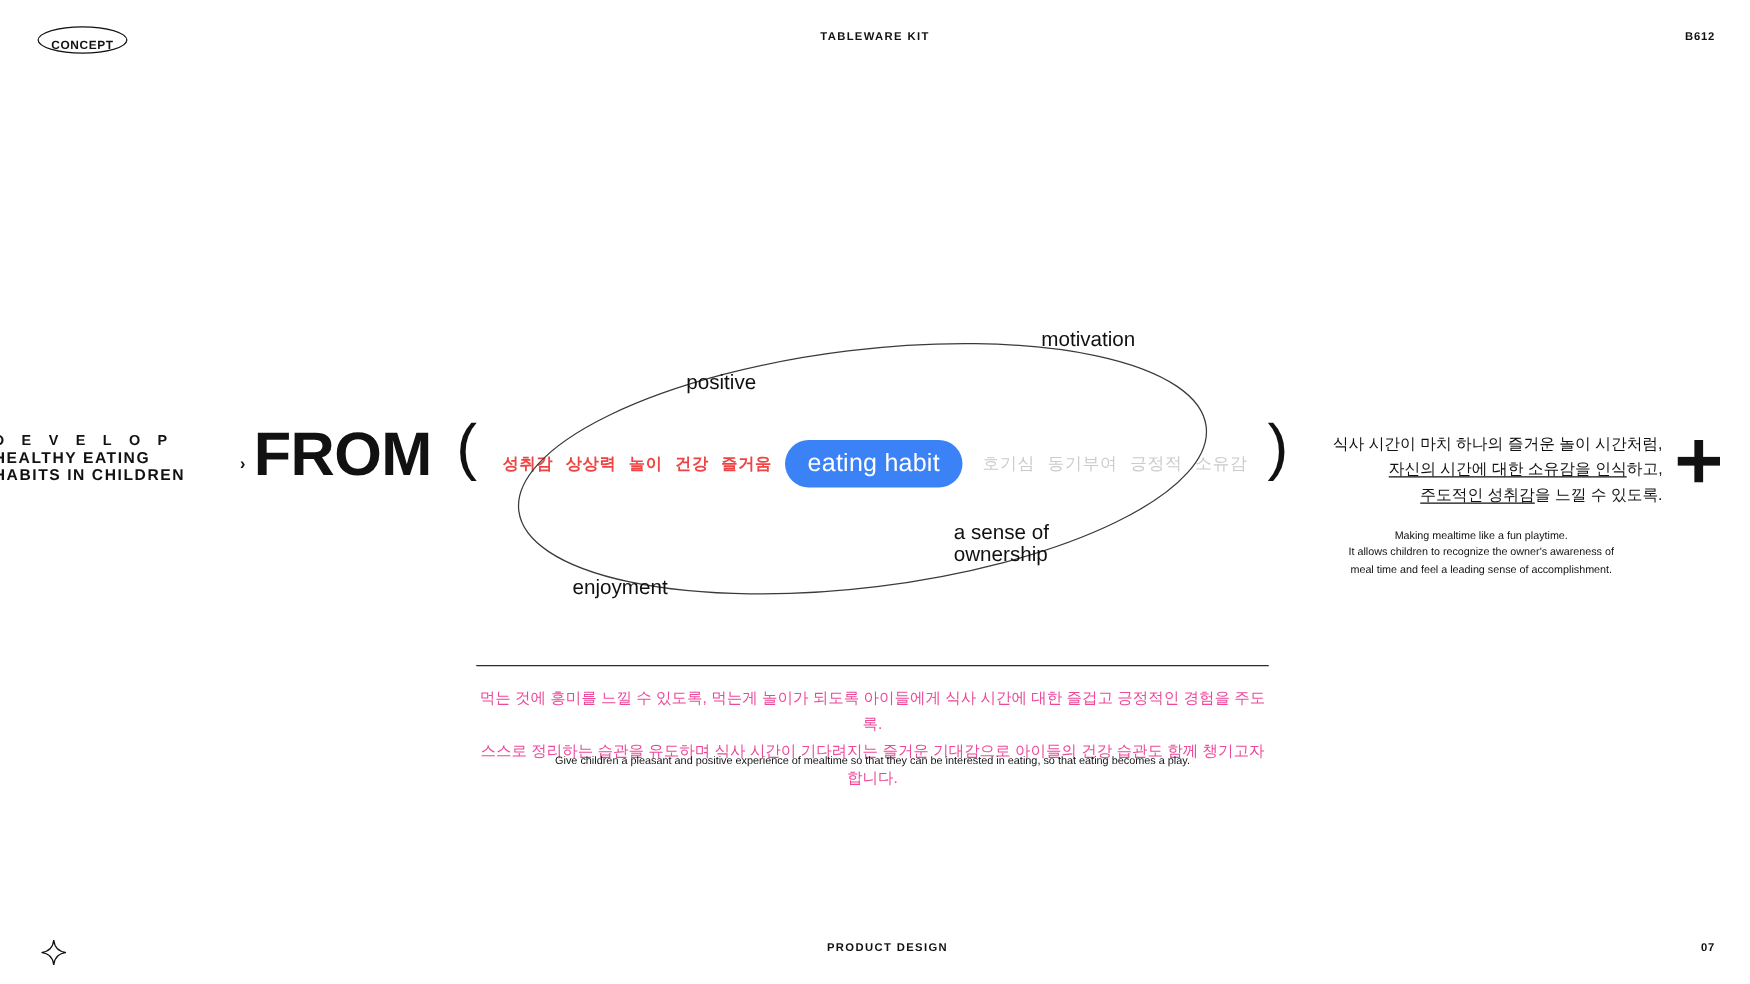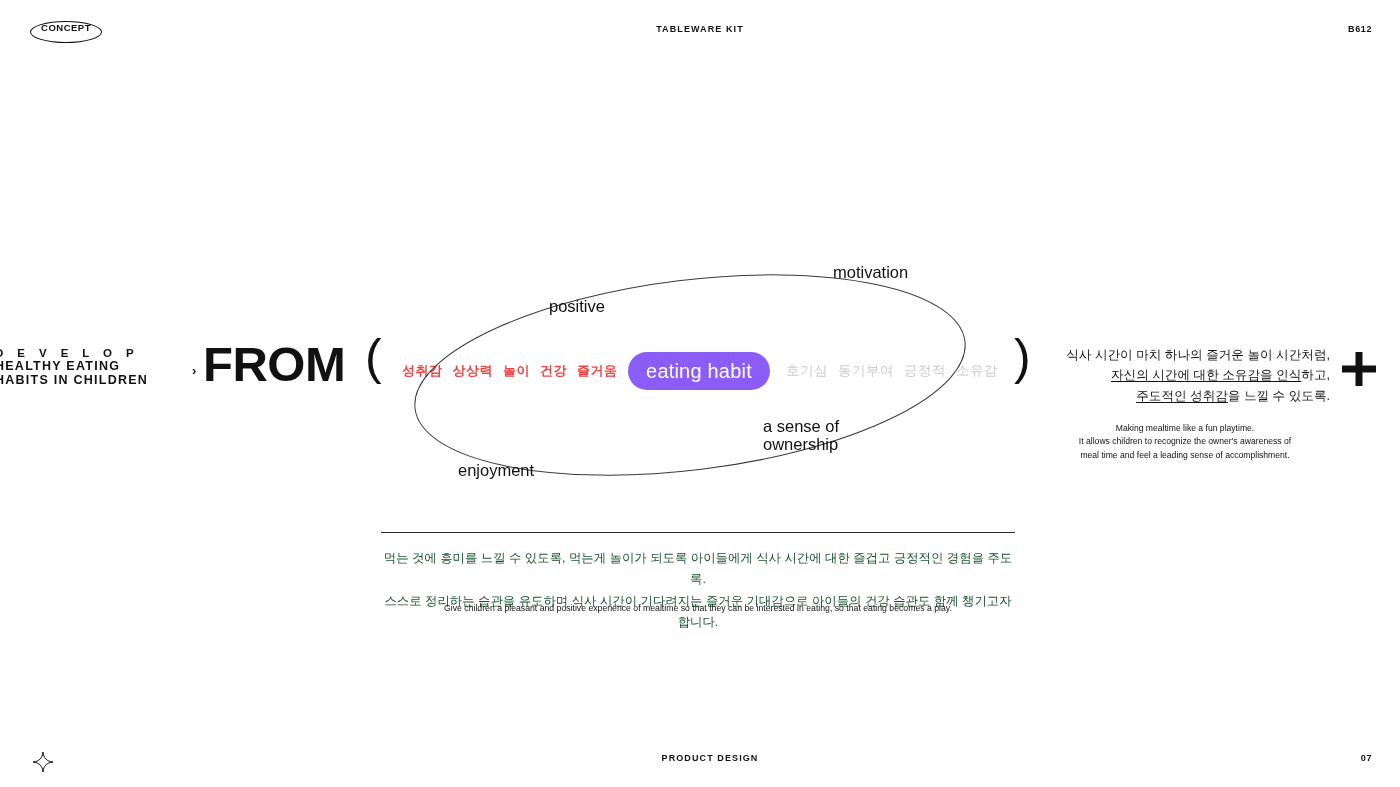--- a/index.html
+++ b/index.html
@@ -19,21 +19,21 @@
   
   .concept-badge {
     position: absolute;
     left: 30px;
     top: 21px;
     width: 70px;
     height: 20px;
     border: 1px solid #111;
     border-radius: 50%;
     display: flex;
-    align-items: flex-start;
+    align-items: flex-end;
     justify-content: center;
     font-size: 9.5px;
     letter-spacing: 0.5px;
     font-weight: 700;
   }
   .header-center {
     position: absolute;
     left: 0;
     right: 0;
     top: 24px;
@@ -174,21 +174,21 @@
     width: 580px;
     height: 240px;
     pointer-events: none;
   }
   .pill {
     position: absolute;
     left: 628px;
     top: 352px;
     width: 142px;
     height: 38px;
-    background: #8b5cf6;
+    background: #3b82f6;
     border-radius: 19px;
     display: flex;
     align-items: center;
     justify-content: center;
     color: #ffffff;
     font-size: 20px;
     letter-spacing: 0.2px;
   }
   .node-label {
     position: absolute;
@@ -242,21 +242,21 @@
     background: #2b2b2b;
   }
   .bottom-kr {
     position: absolute;
     left: 381px;
     top: 548px;
     width: 634px;
     text-align: center;
     font-size: 12.4px;
     line-height: 1.72;
-    color: #14532d;
+    color: #ec4899;
   }
   .bottom-en {
     position: absolute;
     left: 381px;
     top: 601px;
     width: 634px;
     text-align: center;
     font-size: 8.7px;
     line-height: 1.75;
     color: #111;

